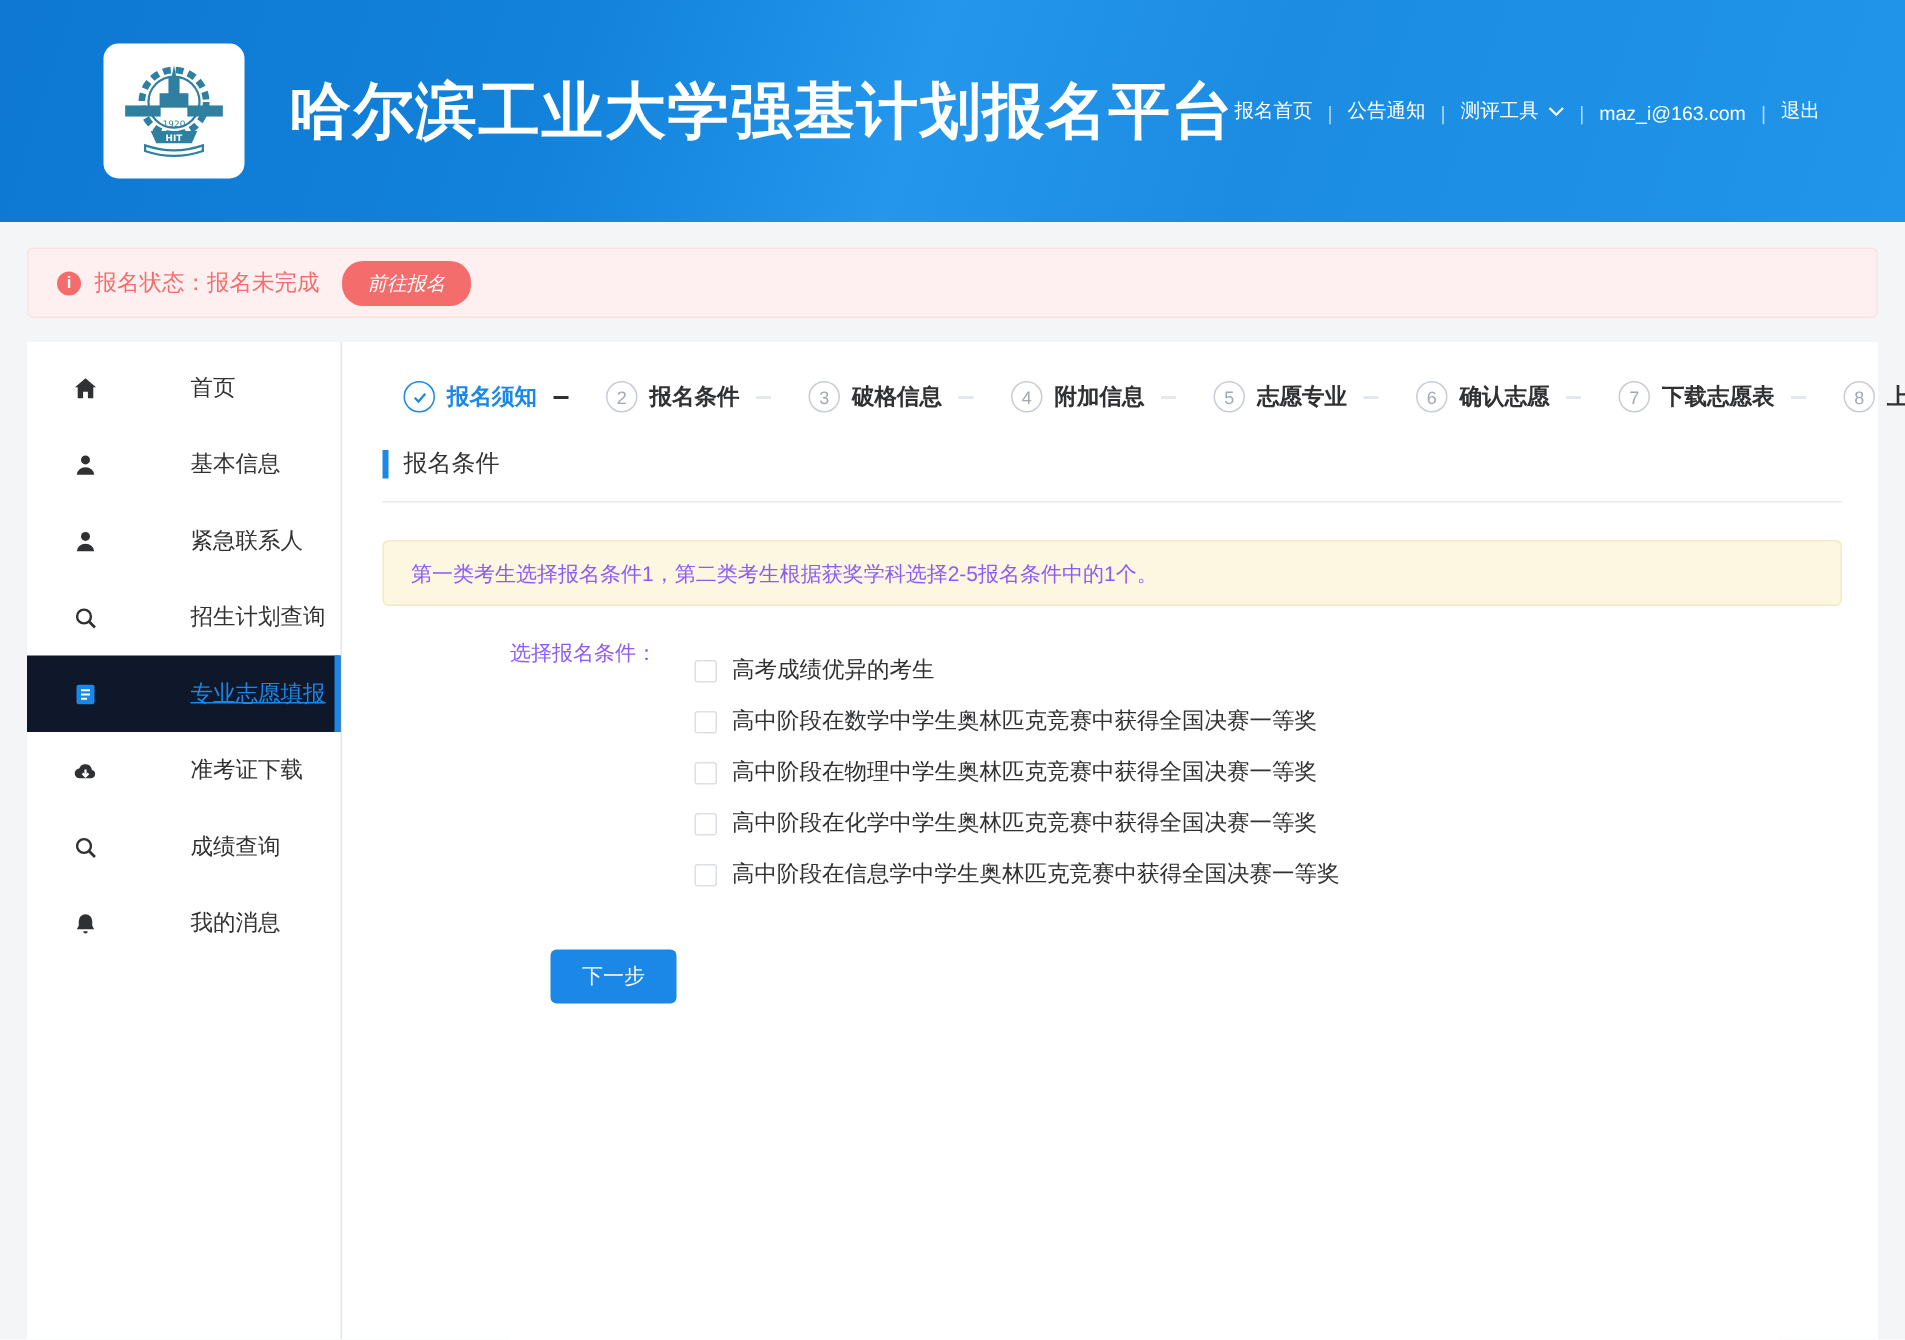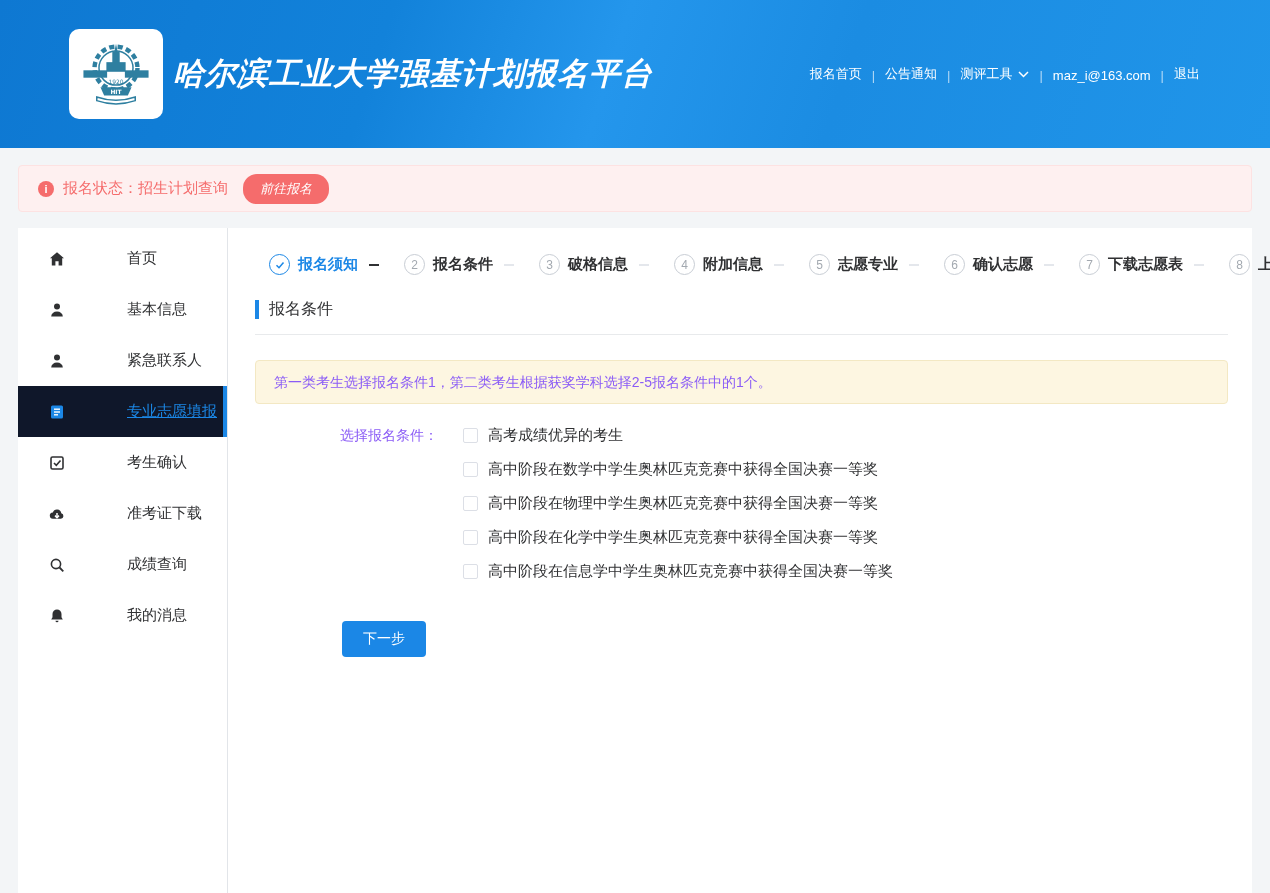--- a/index.html
+++ b/index.html
@@ -16,22 +16,22 @@
     background:linear-gradient(108deg,#0e78d2 0%,#1282da 30%,#2496ec 48%,#1b8ce2 66%,#2095e9 100%);
     display:flex; align-items:center;
     padding:0 70px 0 69px;
   }
   .logo-box {
     width:94px; height:90px; background:#fff; border-radius:10px;
     display:flex; align-items:center; justify-content:center;
     flex:0 0 auto;
   }
   .header-title {
-    color:#fff; font-size:31px; font-weight:bold; margin-left:10px;
-    letter-spacing:1px; white-space:nowrap;font-style:italic;
+    color:#fff; font-size:41px; font-weight:bold; margin-left:30px;
+    letter-spacing:1px; white-space:nowrap;
   }
   .header-nav {
     margin-left:auto; display:flex; align-items:flex-end;
     color:#fff; font-size:13px; white-space:nowrap;
   }
   .nav-item { cursor:pointer; display:flex; align-items:center; }
   .nav-sep { color:rgba(255,255,255,.65); margin:0 10px; font-weight:300; }
   .nav-caret { margin-left:6px; display:inline-flex; }
   
   .alert {
@@ -102,28 +102,28 @@
   
   .notice {
     background:#fdf6e1; border:1px solid #f3e8c3; border-radius:4px;
     padding:11px 18px; font-size:14px; color:#8b5cf6; line-height:20px;
     margin-bottom:21px;
   }
   
   .form-row { display:flex; align-items:flex-start; }
   .form-label { margin-left:85px; font-size:14px; color:#8b5cf6; line-height:20px; padding-top:0; white-space:nowrap; }
   .options { margin-left:25px; }
-  .option { display:flex; align-items:center; margin-bottom:14px; cursor:pointer; }
+  .option { display:flex; align-items:center; margin-bottom:14px; cursor:pointer;margin-top:12px; }
   .checkbox {
     width:15px; height:15px; border:1px solid #dcdfe6; border-radius:2px;
     background:#fff; margin-right:10px; flex:0 0 auto;
   }
   .option-label { font-size:15px; color:#303133; line-height:20px; }
   .submit-btn {
-    margin:26px 0 0 87px;
+    margin:26px 0 0 112px;
     background:#1b87e6; color:#fff; border:none; border-radius:4px;
     padding:9px 21px; font-size:14px; cursor:pointer;
     font-family:inherit;
   }
 </style>
 </head>
 <body>
 
 <div class="header">
   <div class="logo-box">
@@ -161,21 +161,21 @@
     </span>
     <span class="nav-sep">|</span>
     <span class="nav-item">maz_i@163.com</span>
     <span class="nav-sep">|</span>
     <span class="nav-item">退出</span>
   </div>
 </div>
 
 <div class="alert">
   <span class="alert-icon">i</span>
-  <span class="alert-text">报名状态：招生计划查询</span>
+  <span class="alert-text">报名状态：报名未完成</span>
   <button class="alert-btn">前往报名</button>
 </div>
 
 <div class="content">
 
   <div class="sidebar">
     <div class="side-item">
       <span class="s-icon">
         <svg width="16" height="16" viewBox="0 0 16 16">
             <path fill="currentColor" d="M8 1.2 15 7.2 13.2 7.2 13.2 14.5 9.6 14.5 9.6 10.2 6.4 10.2 6.4 14.5 2.8 14.5 2.8 7.2 1 7.2Z"></path>
@@ -193,40 +193,40 @@
       <span>基本信息</span>
     </div>
     <div class="side-item">
       <span class="s-icon">
         <svg width="16" height="16" viewBox="0 0 16 16">
             <circle cx="8" cy="4.6" r="3" fill="currentColor"></circle>
             <path fill="currentColor" d="M2.2 14.5a5.8 5 0 0 1 11.6 0Z"></path>
           </svg>
       </span>
       <span>紧急联系人</span>
+    </div>
+    <div class="side-item">
+      <span class="s-icon">
+        <svg width="16" height="16" viewBox="0 0 16 16">
+            <circle cx="7" cy="7" r="4.6" fill="none" stroke="currentColor" stroke-width="1.6"></circle>
+            <line x1="10.5" y1="10.5" x2="14.3" y2="14.3" stroke="currentColor" stroke-width="1.8"></line>
+          </svg>
+      </span>
+      <span>招生计划查询</span>
     </div>
     <div class="side-item active">
       <span class="s-icon">
         <svg width="16" height="16" viewBox="0 0 16 16">
             <rect x="2" y="1.5" width="12" height="13" rx="1.5" fill="currentColor"></rect>
             <line x1="5" y1="5.2" x2="11" y2="5.2" stroke="#fff" stroke-width="1.4"></line>
             <line x1="5" y1="8" x2="11" y2="8" stroke="#fff" stroke-width="1.4"></line>
             <line x1="5" y1="10.8" x2="9" y2="10.8" stroke="#fff" stroke-width="1.4"></line>
           </svg>
       </span>
       <span>专业志愿填报</span>
-    </div>
-    <div class="side-item">
-      <span class="s-icon">
-        <svg width="16" height="16" viewBox="0 0 16 16">
-            <rect x="2" y="2" width="12" height="12" rx="1.5" fill="none" stroke="currentColor" stroke-width="1.6"></rect>
-            <polyline points="5,8 7.3,10.3 11.5,5.5" fill="none" stroke="currentColor" stroke-width="1.6"></polyline>
-          </svg>
-      </span>
-      <span>考生确认</span>
     </div>
     <div class="side-item">
       <span class="s-icon">
         <svg width="16" height="16" viewBox="0 0 16 16">
             <path fill="currentColor" d="M4.2 12.8a3.2 3.2 0 0 1-.4-6.4 4.4 4.4 0 0 1 8.5.9 2.8 2.8 0 0 1-.4 5.5Z"></path>
             <line x1="8" y1="7" x2="8" y2="11.4" stroke="#fff" stroke-width="1.5"></line>
             <polyline points="6,9.6 8,11.6 10,9.6" fill="none" stroke="#fff" stroke-width="1.5"></polyline>
           </svg>
       </span>
       <span>准考证下载</span>

